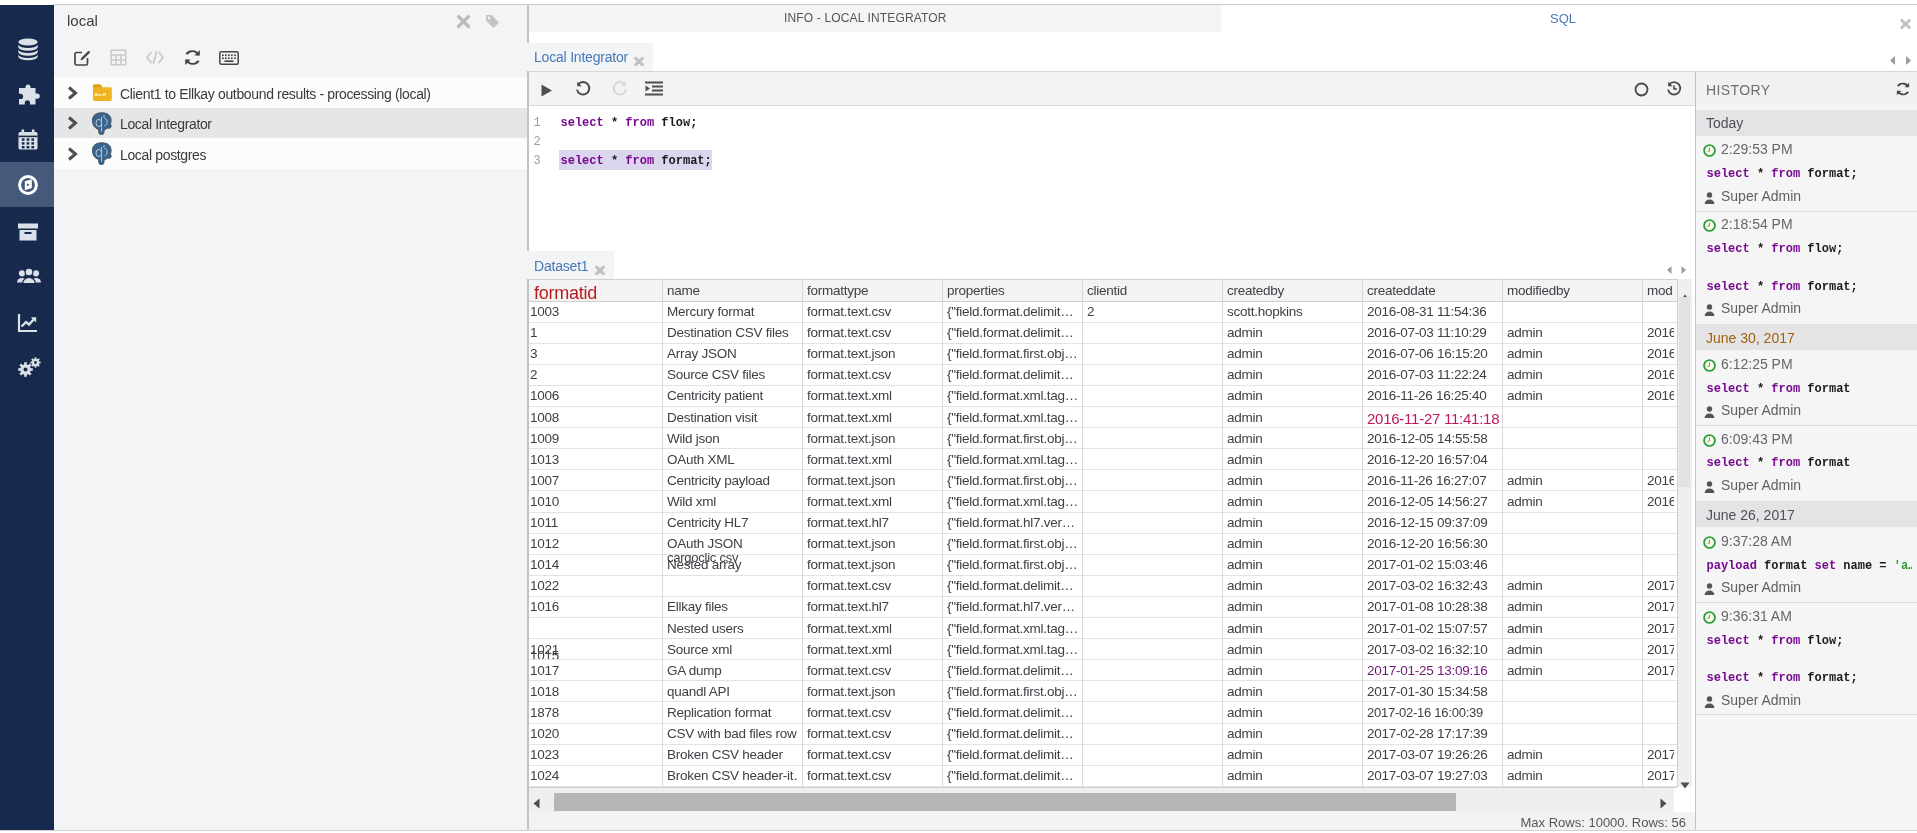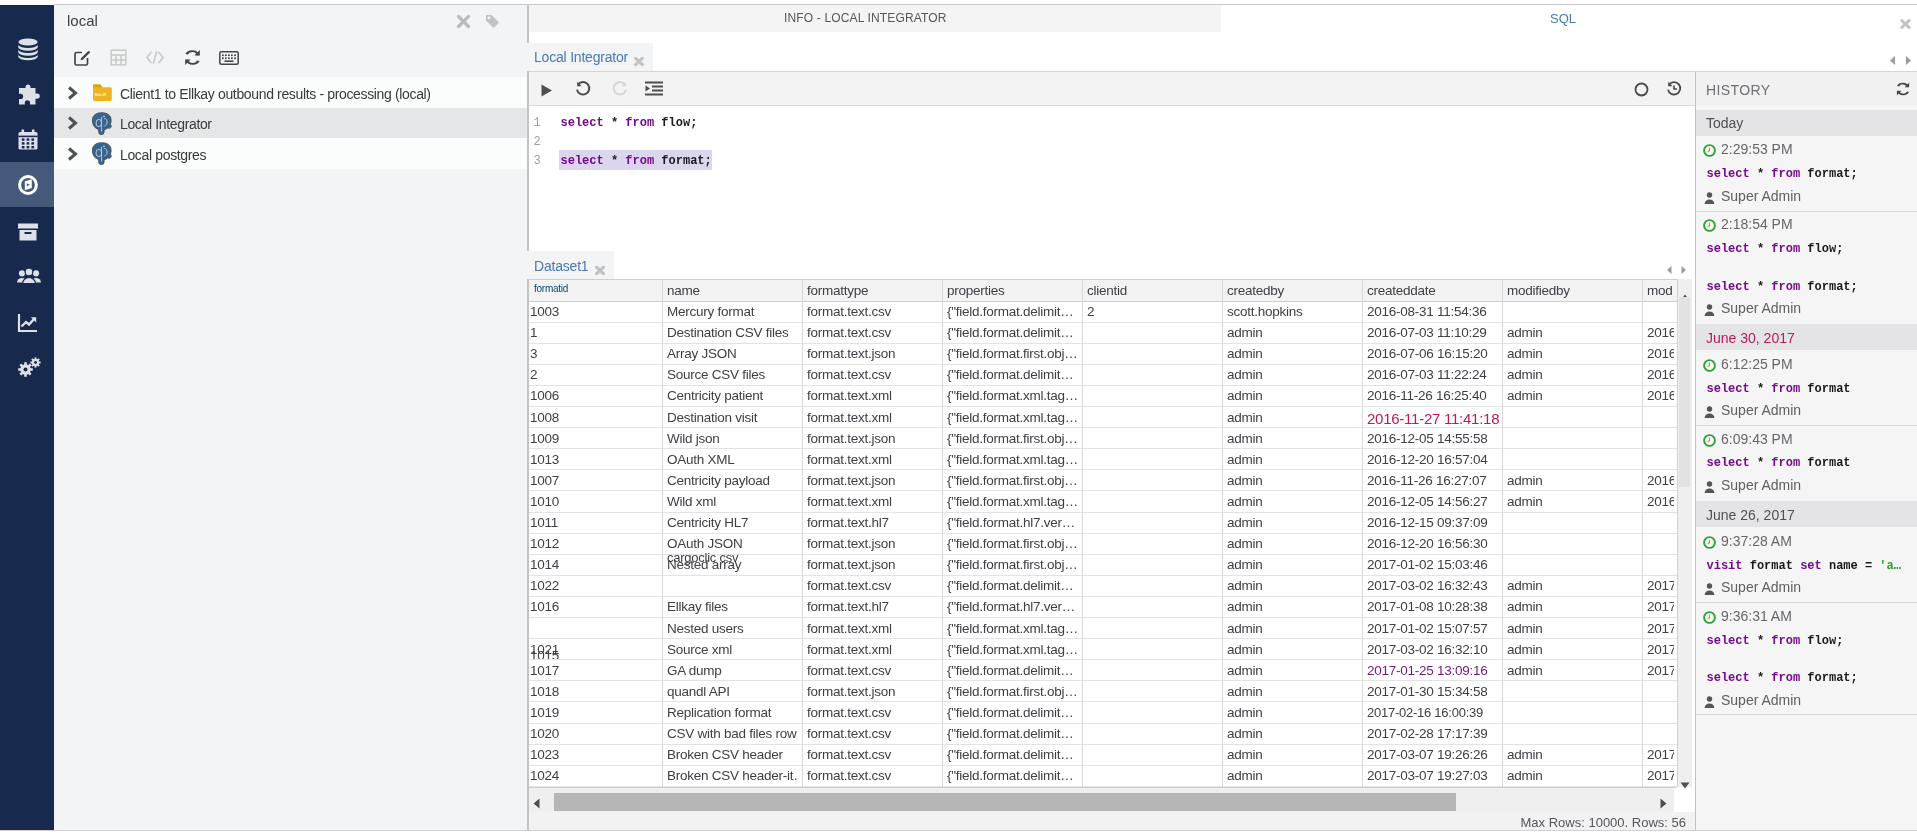--- a/index.html
+++ b/index.html
@@ -246,21 +246,21 @@
         <line x1="8.5" y1="1.2" x2="1.5" y2="7.8"></line>
       </g>
     </svg></div>
 <div class="a" style="left:1665px;top:260.5px"><svg width="8" height="10" viewBox="0 0 8 10">
       <path d="M6.5 1 L2 5 L6.5 9 Z" fill="#9c9c9c"></path>
     </svg></div>
 <div class="a" style="left:1680px;top:260.5px"><svg width="8" height="10" viewBox="0 0 8 10">
       <path d="M1.5 1 L6 5 L1.5 9 Z" fill="#9c9c9c"></path>
     </svg></div>
 <div class="a" style="left:529px;top:279px;width:1148px;height:22.5px;background:#f3f3f4;border-top:1px solid #cfcfcf;border-bottom:1px solid #cfcfcf;box-sizing:border-box"></div>
-<div class="a cellt" style="left:534.0px;top:283px;width:123px;font-size:10px;color:#0c4a6e;letter-spacing:-0.25px">formatid</div>
+<div class="a cellt" style="left:534.0px;top:283px;width:123px;font-size:18px;color:#b91c1c;letter-spacing:-0.25px">formatid</div>
 <div class="a cellt" style="left:667.0px;top:283px;width:132px;font-size:13.5px;color:#3e4045;letter-spacing:-0.25px">name</div>
 <div class="a cellt" style="left:807.0px;top:283px;width:132px;font-size:13.5px;color:#3e4045;letter-spacing:-0.25px">formattype</div>
 <div class="a cellt" style="left:947.0px;top:283px;width:132px;font-size:13.5px;color:#3e4045;letter-spacing:-0.25px">properties</div>
 <div class="a cellt" style="left:1087.0px;top:283px;width:132px;font-size:13.5px;color:#3e4045;letter-spacing:-0.25px">clientid</div>
 <div class="a cellt" style="left:1227.0px;top:283px;width:132px;font-size:13.5px;color:#3e4045;letter-spacing:-0.25px">createdby</div>
 <div class="a cellt" style="left:1367.0px;top:283px;width:132px;font-size:13.5px;color:#3e4045;letter-spacing:-0.25px">createddate</div>
 <div class="a cellt" style="left:1507.0px;top:283px;width:132px;font-size:13.5px;color:#3e4045;letter-spacing:-0.25px">modifiedby</div>
 <div class="a cellt" style="left:1647.0px;top:283px;width:27px;font-size:13.5px;color:#3e4045;letter-spacing:-0.25px">mod</div>
 <div class="a cellt" style="left:530.0px;top:304.0px;width:123px;font-size:13.5px;color:#3e4045;letter-spacing:-0.25px">1003</div>
 <div class="a cellt" style="left:667.0px;top:304.0px;width:132px;font-size:13.5px;color:#3e4045;letter-spacing:-0.25px">Mercury format</div>
@@ -411,21 +411,21 @@
 <div class="a cellt" style="left:1507.0px;top:662.7px;width:132px;font-size:13.5px;color:#3e4045;letter-spacing:-0.25px">admin</div>
 <div class="a cellt" style="left:1647.0px;top:662.7px;width:27px;font-size:13.5px;color:#3e4045;letter-spacing:-0.25px">2017</div>
 <div class="a" style="left:529px;top:680.3px;width:1148px;height:1px;background:#e3e3e3"></div>
 <div class="a cellt" style="left:530.0px;top:683.8px;width:123px;font-size:13.5px;color:#3e4045;letter-spacing:-0.25px">1018</div>
 <div class="a cellt" style="left:667.0px;top:683.8px;width:132px;font-size:13.5px;color:#3e4045;letter-spacing:-0.25px">quandl API</div>
 <div class="a cellt" style="left:807.0px;top:683.8px;width:132px;font-size:13.5px;color:#3e4045;letter-spacing:-0.25px">format.text.json</div>
 <div class="a cellt" style="left:947.0px;top:683.8px;width:132px;font-size:13.5px;color:#3e4045;letter-spacing:-0.25px">{"field.format.first.obj…</div>
 <div class="a cellt" style="left:1227.0px;top:683.8px;width:132px;font-size:13.5px;color:#3e4045;letter-spacing:-0.25px">admin</div>
 <div class="a cellt" style="left:1367.0px;top:683.8px;width:132px;font-size:13.5px;color:#3e4045;letter-spacing:-0.25px">2017-01-30 15:34:58</div>
 <div class="a" style="left:529px;top:701.4px;width:1148px;height:1px;background:#e3e3e3"></div>
-<div class="a cellt" style="left:530.0px;top:704.9px;width:123px;font-size:13.5px;color:#3e4045;letter-spacing:-0.25px">1019</div>
+<div class="a cellt" style="left:530.0px;top:704.9px;width:123px;font-size:13.5px;color:#3e4045;letter-spacing:-0.25px">1878</div>
 <div class="a cellt" style="left:667.0px;top:704.9px;width:132px;font-size:13.5px;color:#3e4045;letter-spacing:-0.25px">Replication format</div>
 <div class="a cellt" style="left:807.0px;top:704.9px;width:132px;font-size:13.5px;color:#3e4045;letter-spacing:-0.25px">format.text.csv</div>
 <div class="a cellt" style="left:947.0px;top:704.9px;width:132px;font-size:13.5px;color:#3e4045;letter-spacing:-0.25px">{"field.format.delimit…</div>
 <div class="a cellt" style="left:1227.0px;top:704.9px;width:132px;font-size:13.5px;color:#3e4045;letter-spacing:-0.25px">admin</div>
 <div class="a cellt" style="left:1367.0px;top:704.9px;width:132px;font-size:13px;color:#3e4045;letter-spacing:-0.25px">2017-02-16 16:00:39</div>
 <div class="a" style="left:529px;top:722.5px;width:1148px;height:1px;background:#e3e3e3"></div>
 <div class="a cellt" style="left:530.0px;top:726.0px;width:123px;font-size:13.5px;color:#3e4045;letter-spacing:-0.25px">1020</div>
 <div class="a cellt" style="left:667.0px;top:726.0px;width:132px;font-size:13.5px;color:#3e4045;letter-spacing:-0.25px">CSV with bad files row</div>
 <div class="a cellt" style="left:807.0px;top:726.0px;width:132px;font-size:13.5px;color:#3e4045;letter-spacing:-0.25px">format.text.csv</div>
 <div class="a cellt" style="left:947.0px;top:726.0px;width:132px;font-size:13.5px;color:#3e4045;letter-spacing:-0.25px">{"field.format.delimit…</div>
@@ -510,21 +510,21 @@
     </svg></div>
 <div class="a" style="left:1721px;top:216.0px;font-size:14px;color:#66666b">2:18:54 PM</div>
 <div class="a mono" style="left:1706.5px;top:242.0px;font-size:12px;color:#1a1a1a;white-space:nowrap;overflow:hidden;width:205px"><span class="kw">select</span> * <span class="kw">from</span> flow;</div>
 <div class="a mono" style="left:1706.5px;top:280.0px;font-size:12px;color:#1a1a1a;white-space:nowrap;overflow:hidden;width:205px"><span class="kw">select</span> * <span class="kw">from</span> format;</div>
 <div class="a" style="left:1704px;top:302.0px"><svg width="11" height="12" viewBox="0 0 11 12">
 <circle cx="5.5" cy="3" r="2.7" fill="#555559"></circle>
 <path d="M0.6 12 a4.9 4.6 0 0 1 9.8 0 z" fill="#555559"></path>
     </svg></div>
 <div class="a" style="left:1721px;top:300.0px;font-size:14px;color:#5f5f64">Super Admin</div>
 <div class="a" style="left:1696px;top:324.0px;width:221px;height:26px;background:#e4e4e6"></div>
-<div class="a" style="left:1706px;top:329.5px;font-size:14px;color:#be185d">June 30, 2017</div>
+<div class="a" style="left:1706px;top:329.5px;font-size:14px;color:#a16207">June 30, 2017</div>
 <div class="a" style="left:1703px;top:357.5px"><svg width="13" height="13" viewBox="0 0 13 13">
 <circle cx="6.5" cy="6.5" r="5.4" fill="#fdfdf9" stroke="#2ba13a" stroke-width="1.9"></circle>
 <path d="M6.5 3.6 V6.7 L4.6 7.8" fill="none" stroke="#b9971c" stroke-width="1.2"></path>
     </svg></div>
 <div class="a" style="left:1721px;top:356.0px;font-size:14px;color:#66666b">6:12:25 PM</div>
 <div class="a mono" style="left:1706.5px;top:382.0px;font-size:12px;color:#1a1a1a;white-space:nowrap;overflow:hidden;width:205px"><span class="kw">select</span> * <span class="kw">from</span> format</div>
 <div class="a" style="left:1704px;top:404.0px"><svg width="11" height="12" viewBox="0 0 11 12">
 <circle cx="5.5" cy="3" r="2.7" fill="#555559"></circle>
 <path d="M0.6 12 a4.9 4.6 0 0 1 9.8 0 z" fill="#555559"></path>
     </svg></div>
@@ -541,21 +541,21 @@
 <path d="M0.6 12 a4.9 4.6 0 0 1 9.8 0 z" fill="#555559"></path>
     </svg></div>
 <div class="a" style="left:1721px;top:477.0px;font-size:14px;color:#5f5f64">Super Admin</div>
 <div class="a" style="left:1696px;top:501.0px;width:221px;height:26px;background:#e4e4e6"></div>
 <div class="a" style="left:1706px;top:506.5px;font-size:14px;color:#4e5055">June 26, 2017</div>
 <div class="a" style="left:1703px;top:534.5px"><svg width="13" height="13" viewBox="0 0 13 13">
 <circle cx="6.5" cy="6.5" r="5.4" fill="#fdfdf9" stroke="#2ba13a" stroke-width="1.9"></circle>
 <path d="M6.5 3.6 V6.7 L4.6 7.8" fill="none" stroke="#b9971c" stroke-width="1.2"></path>
     </svg></div>
 <div class="a" style="left:1721px;top:533.0px;font-size:14px;color:#66666b">9:37:28 AM</div>
-<div class="a mono" style="left:1706.5px;top:559.0px;font-size:12px;color:#1a1a1a;white-space:nowrap;overflow:hidden;width:205px"><span class="kw">visit</span> format <span class="kw">set</span> name = <span class="str">'a…</span></div>
+<div class="a mono" style="left:1706.5px;top:559.0px;font-size:12px;color:#1a1a1a;white-space:nowrap;overflow:hidden;width:205px"><span class="kw">payload</span> format <span class="kw">set</span> name = <span class="str">'a…</span></div>
 <div class="a" style="left:1704px;top:581.0px"><svg width="11" height="12" viewBox="0 0 11 12">
 <circle cx="5.5" cy="3" r="2.7" fill="#555559"></circle>
 <path d="M0.6 12 a4.9 4.6 0 0 1 9.8 0 z" fill="#555559"></path>
     </svg></div>
 <div class="a" style="left:1721px;top:579.0px;font-size:14px;color:#5f5f64">Super Admin</div>
 <div class="a" style="left:1696px;top:602.0px;width:221px;height:1px;background:#d9d9da"></div>
 <div class="a" style="left:1703px;top:609.5px"><svg width="13" height="13" viewBox="0 0 13 13">
 <circle cx="6.5" cy="6.5" r="5.4" fill="#fdfdf9" stroke="#2ba13a" stroke-width="1.9"></circle>
 <path d="M6.5 3.6 V6.7 L4.6 7.8" fill="none" stroke="#b9971c" stroke-width="1.2"></path>
     </svg></div>

